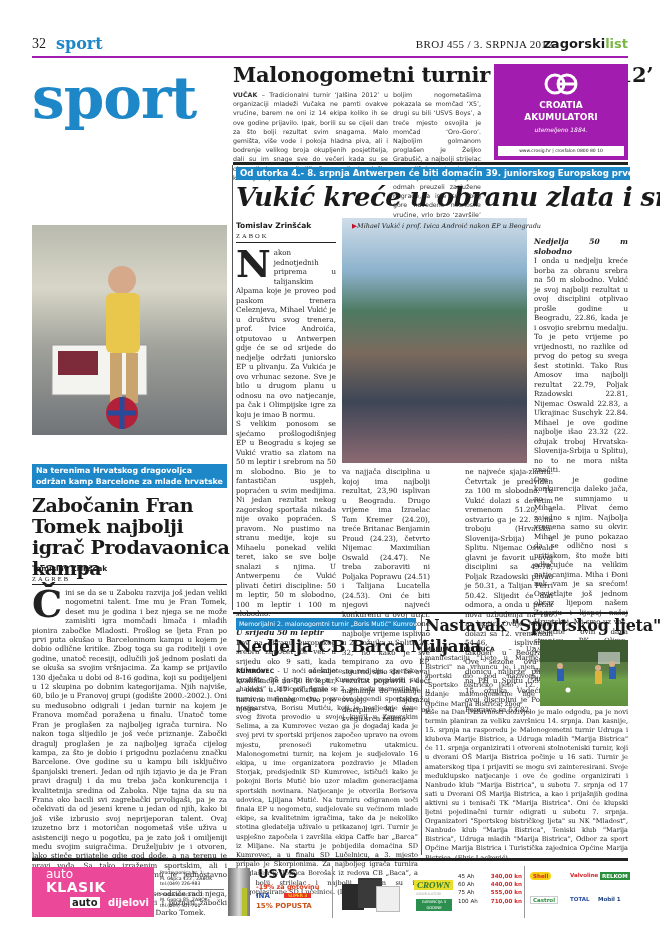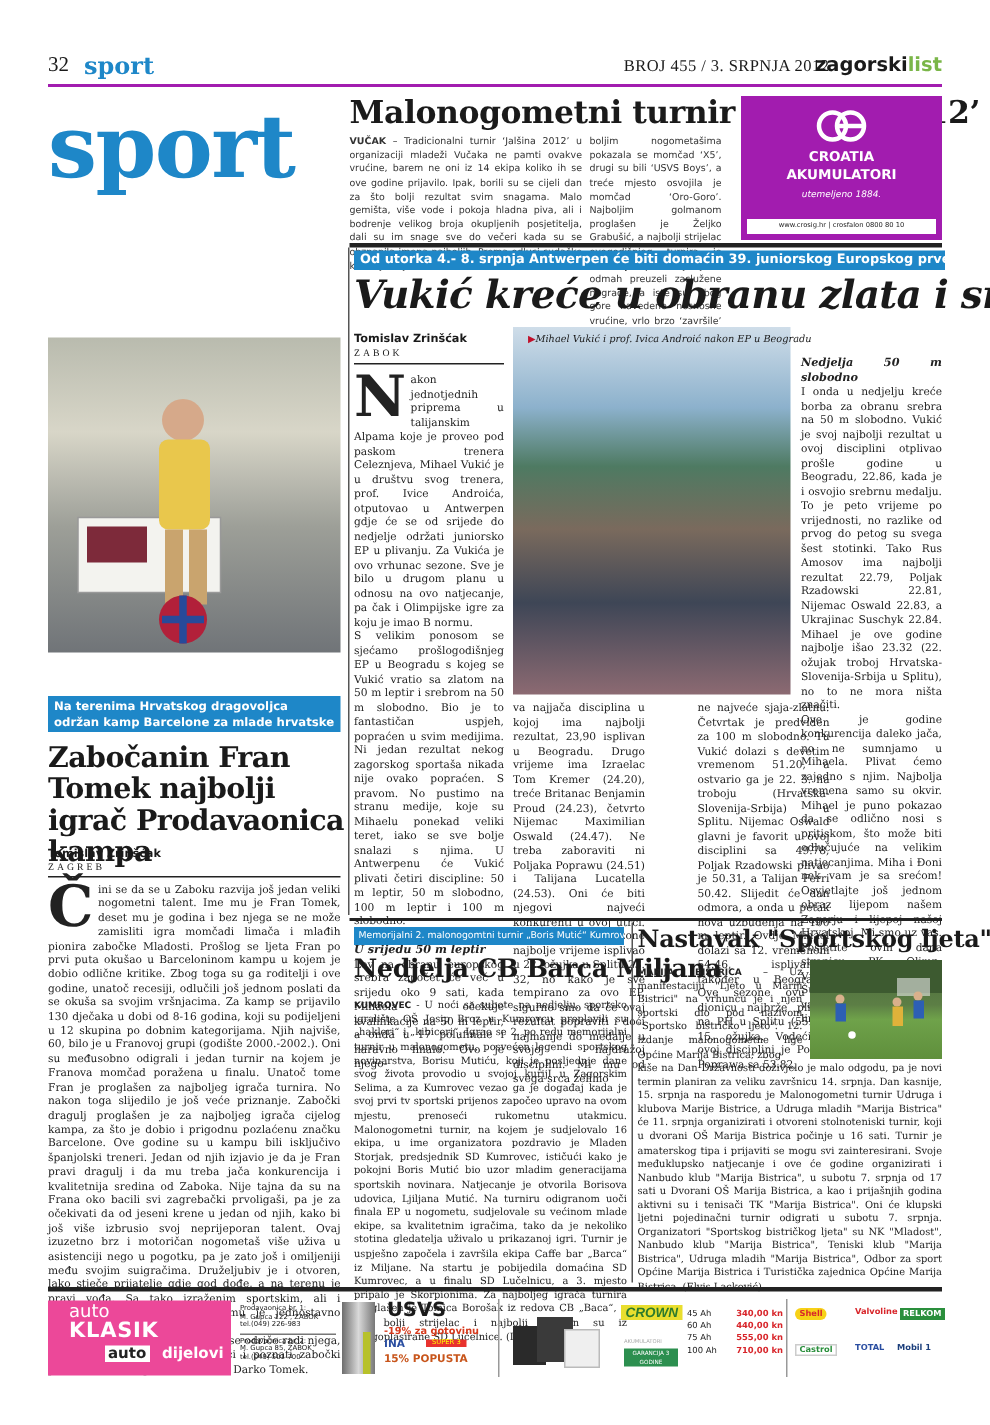--- a/index.html
+++ b/index.html
@@ -79,21 +79,21 @@
   #ad-ulje .oil{position:absolute;left:14px;top:22px;width:5px;height:28px;background:#b7c12a;}
   #ad-ulje .t1{position:absolute;left:30px;top:0;font-size:13px;font-weight:bold;}
   #ad-ulje .t2{position:absolute;left:28px;top:17px;font-size:6.5px;font-weight:bold;color:#d63a1d;white-space:nowrap;}
   #ad-ulje .t3{position:absolute;left:28px;top:26px;font-size:7px;font-weight:bold;color:#2a4ea1;}
   #ad-ulje .t3b{position:absolute;left:56px;top:27px;font-size:4.5px;background:#e8322e;color:#ff0;padding:0 4px;}
   #ad-ulje .t4{position:absolute;left:28px;top:36px;font-size:7px;font-weight:bold;color:#c8551b;}
   #ad-bat{left:336px;top:866px;width:124px;height:52px;}
   #ad-bat .b1{position:absolute;left:6px;top:18px;width:22px;height:26px;background:#2a2a2a;}
   #ad-bat .b2{position:absolute;left:22px;top:12px;width:24px;height:30px;background:#3a3a3a;}
   #ad-bat .b3{position:absolute;left:40px;top:20px;width:22px;height:24px;background:#efefef;border:1px solid #bbb;}
-  #ad-bat .crown{position:absolute;left:78px;top:4px;font-size:9px;font-weight:bold;font-style:italic;color:#2c7a2c;background:#e9de2e;padding:0 3px;font-family:Liberation Sans, sans-serif;}
+  #ad-bat .crown{position:absolute;left:78px;top:14px;font-size:9px;font-weight:bold;font-style:italic;color:#2c7a2c;background:#e9de2e;padding:0 3px;font-family:Liberation Serif, serif;}
   #ad-bat .akum{position:absolute;left:80px;top:26px;font-size:3.5px;color:#aaa;font-family:"DejaVu Sans",sans-serif;}
   #ad-bat .gar{position:absolute;left:80px;top:33px;width:36px;height:12px;background:#2c8f4f;color:#fff;font-size:3.8px;text-align:center;line-height:6px;font-family:"DejaVu Sans",sans-serif;}
   #ad-price{left:458px;top:872px;width:64px;font-family:"DejaVu Sans",sans-serif;font-size:5.6px;line-height:8.2px;}
   #ad-price .r{display:flex;justify-content:space-between;}
   #ad-price .p{color:#d8252a;font-weight:bold;}
   #ad-brands{left:528px;top:866px;width:100px;height:52px;font-family:"DejaVu Sans",sans-serif;}
   .brand{position:absolute;font-size:5.5px;font-weight:bold;}
   #bsep1{left:332px;top:866px;width:1px;height:52px;background:#999;}
   #bsep2{left:524px;top:866px;width:1px;height:52px;background:#999;}
 </style>

